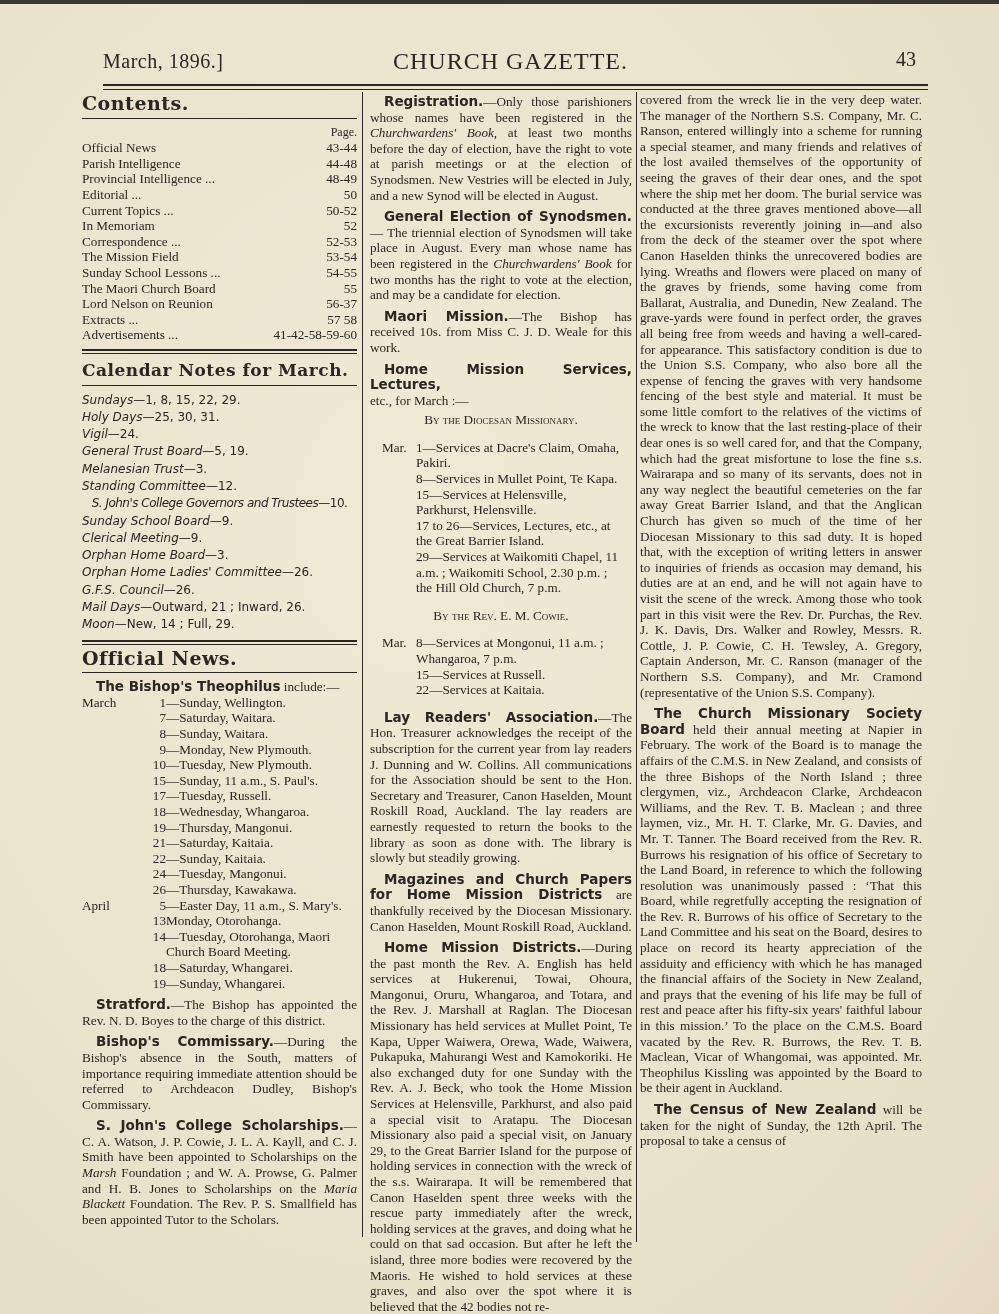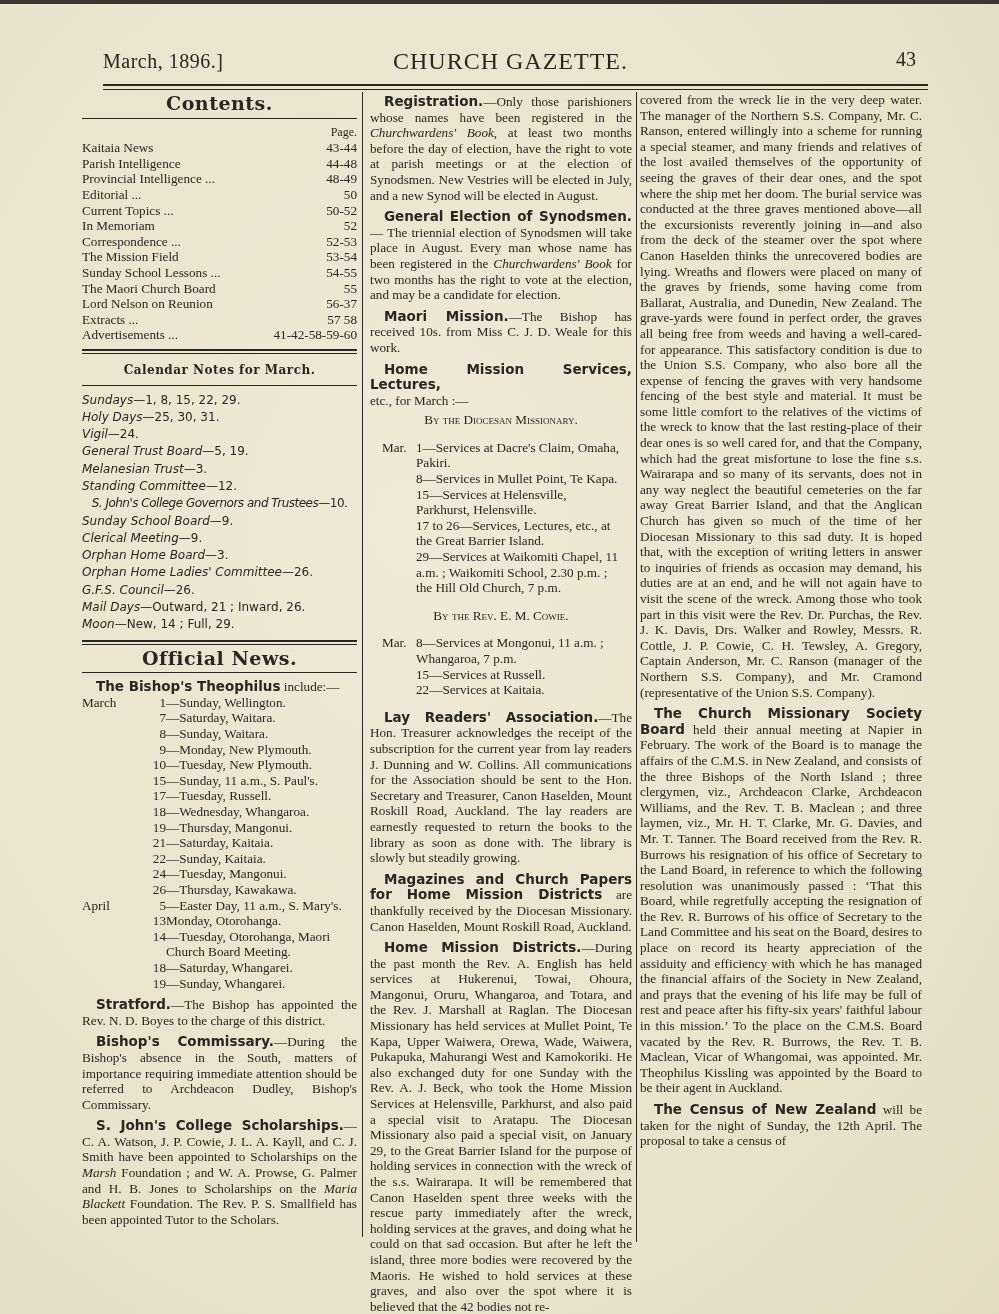--- a/index.html
+++ b/index.html
@@ -17,21 +17,21 @@
   .hdr-date { position:absolute; left:0; top:2px; font-size:20px; letter-spacing:0.5px; }
   .hdr-title { position:absolute; left:290px; top:0; font-size:24px; letter-spacing:1px; font-family:"Liberation Serif", serif; }
   .hdr-page { position:absolute; right:12px; top:0; font-size:20px; }
   .hrule { position:absolute; left:103px; top:80px; width:825px; height:6px;
     border-top:2px solid #2a2622; border-bottom:1px solid #2a2622; box-sizing:border-box; }
   .col { position:absolute; top:88px; font-size:13.2px; line-height:15.6px; }
   .col1 { left:82px; width:275px; }
   .col2 { left:370px; width:262px; }
   .col3 { left:640px; width:282px; }
   .vrule { position:absolute; width:1px; background:#2a2622; }
-  .sec-title { font-size:19px; text-align:center; margin:4px 0 6px 0; font-weight:bold; letter-spacing:0.5px; font-family:"DejaVu Serif", serif; }
+  .sec-title { font-size:19px; text-align:left; margin:4px 0 6px 0; font-weight:bold; letter-spacing:0.5px; font-family:"DejaVu Serif", serif; }
   .thin-rule { border-top:1px solid #2a2622; margin:0; }
   .dbl-rule { border-top:2px solid #2a2622; border-bottom:1px solid #2a2622; height:2px; margin:6px 0; }
   .toc-head { text-align:right; font-size:12px; margin-top:6px; }
   .toc-row { display:flex; justify-content:space-between; white-space:nowrap; }
   .toc-row .lbl { flex:1; }
   .toc-row .pg { text-align:right; }
   .cal p { margin:0; font-family:"DejaVu Sans", sans-serif; font-size:12px; line-height:17.3px; }
   .cal i { font-style: italic; }
   .eng-head { margin:6px 0 0 14px; }
   .sans-b { font-family:"DejaVu Sans", sans-serif; font-weight:bold; font-size:13.5px; }
@@ -62,21 +62,21 @@
 
   <div class="vrule" style="left:362px; top:88px; height:1145px;"></div>
   <div class="vrule" style="left:636px; top:88px; height:1150px;"></div>
 
   <div class="col col1">
     <div class="sec-title">Contents.</div>
     <div class="thin-rule"></div>
     <div class="toc-head">Page.</div>
     <div>
       <div class="toc-row">
-          <span class="lbl">Kaitaia News</span>
+          <span class="lbl">Official News</span>
           <span class="pg">43-44</span>
         </div>
       <div class="toc-row">
           <span class="lbl">Parish Intelligence</span>
           <span class="pg">44-48</span>
         </div>
       <div class="toc-row">
           <span class="lbl">Provincial Intelligence ...</span>
           <span class="pg">48-49</span>
         </div>
@@ -116,21 +116,21 @@
           <span class="lbl">Extracts  ...</span>
           <span class="pg">57 58</span>
         </div>
       <div class="toc-row">
           <span class="lbl">Advertisements  ...</span>
           <span class="pg">41-42-58-59-60</span>
         </div>
     </div>
     <div class="dbl-rule"></div>
 
-    <div class="sec-title" style="font-size:12px;margin-top:9px;">Calendar Notes for March.</div>
+    <div class="sec-title" style="font-size:17px;margin-top:9px;">Calendar Notes for March.</div>
     <div class="thin-rule"></div>
     <div class="cal" style="margin-top:6px;">
       <p><i>Sundays</i><span>—1, 8, 15, 22, 29.</span></p>
       <p><i>Holy Days</i><span>—25, 30, 31.</span></p>
       <p><i>Vigil</i><span>—24.</span></p>
       <p><i>General Trust Board</i><span>—5, 19.</span></p>
       <p><i>Melanesian Trust</i><span>—3.</span></p>
       <p><i>Standing Committee</i><span>—12.</span></p>
       <p style="letter-spacing:-0.5px;text-align:center;"><i>S. John's College Governors and Trustees</i><span>—10.</span></p>
       <p><i>Sunday School Board</i><span>—9.</span></p>

